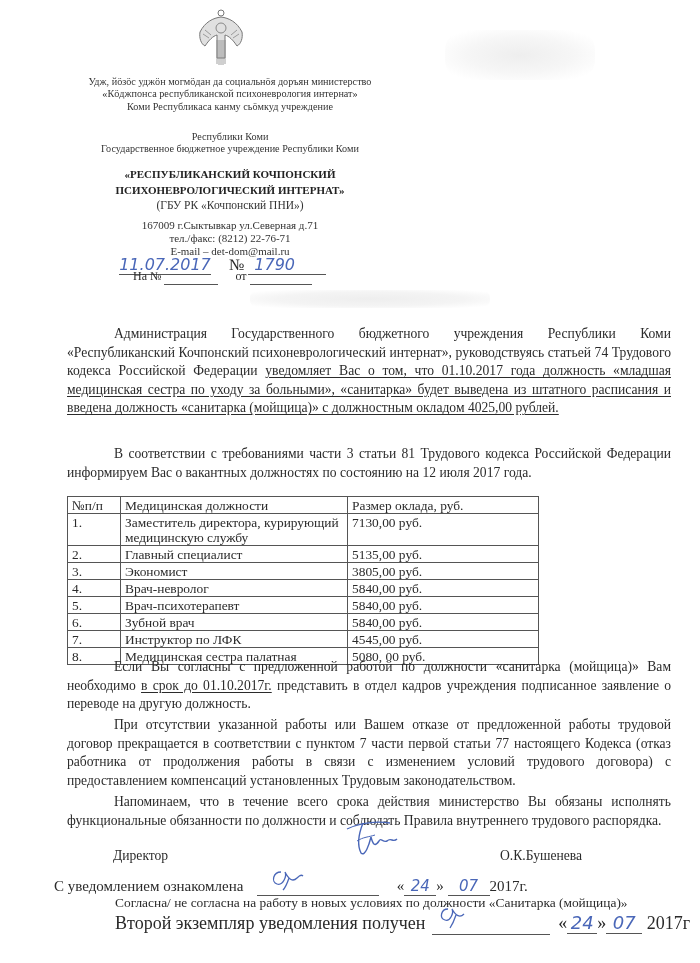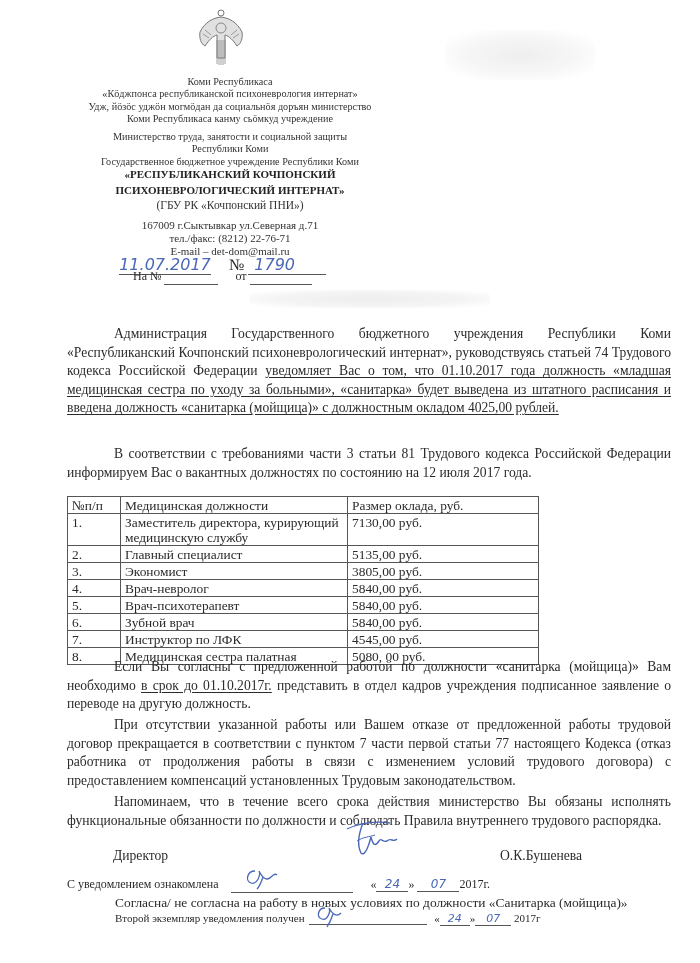--- a/index.html
+++ b/index.html
@@ -36,28 +36,26 @@
     <circle cx="26" cy="20" r="5" fill="none" stroke="#888" stroke-width="1"></circle>
     <path d="M22 32 L22 56 M24 32 L24 57 M26 32 L26 57 M28 32 L28 57 M30 32 L30 56" stroke="#888" stroke-width="0.8"></path>
     <path d="M8 26 L14 30 M10 22 L16 27 M44 26 L38 30 M42 22 L36 27" stroke="#888" stroke-width="0.8"></path>
   </svg>
 </div>
 
 <div class="blur-stamp"></div>
 <div class="blur-addr"></div>
 
 <div class="hdr" style="top:76px;">
-  <div>Коми Республикаса</div>
+  <div>Удж, йӧзӧс уджӧн могмӧдан да социальнӧя доръян министерство</div>
   <div>«Кӧджпонса республиканской психоневрология интернат»</div>
-  <div>Удж, йӧзӧс уджӧн могмӧдан да социальнӧя доръян министерство</div>
   <div>Коми Республикаса канму сьӧмкуд учреждение</div>
 </div>
 
 <div class="hdr" style="top:131px;">
-  <div>Министерство труда, занятости  и социальной защиты</div>
   <div>Республики Коми</div>
   <div>Государственное бюджетное учреждение Республики Коми</div>
 </div>
 
 <div class="hdr hdr-bold" style="top:167px;">
   <div>«РЕСПУБЛИКАНСКИЙ КОЧПОНСКИЙ</div>
   <div>ПСИХОНЕВРОЛОГИЧЕСКИЙ ИНТЕРНАТ»</div>
 </div>
 <div class="hdr hdr-med" style="top:199px;">(ГБУ РК «Кочпонский ПНИ»)</div>
 
@@ -146,34 +144,34 @@
 <div class="abs" style="left:113px; top:848px; font-size:13.6px;">Директор</div>
 <div class="abs" style="left:500px; top:848px; font-size:13.6px;">О.К.Бушенева</div>
 <div class="sig" style="left:345px; top:815px;">
   <svg width="70" height="45" viewBox="0 0 70 45">
     <path d="M2 14 C15 8 30 6 45 8" fill="none" stroke="#4a67b8" stroke-width="1.3"></path>
     <path d="M18 8 C14 18 12 30 16 38 C20 42 24 30 26 22 C28 30 30 32 34 26 C36 22 38 28 42 26 C46 22 48 28 52 24" fill="none" stroke="#4a67b8" stroke-width="1.4"></path>
     <path d="M12 26 C18 22 24 22 30 20" fill="none" stroke="#4a67b8" stroke-width="1"></path>
   </svg>
 </div>
 
-<div class="abs" style="left:67px; top:877px; font-size:12px; white-space:nowrap;">
+<div class="abs" style="left:54px; top:877px; font-size:15px; white-space:nowrap;">
   <span>С уведомлением  ознакомлена</span>
   <span class="line-field" style="width:122px; margin-left:10px; position:relative;">
     <svg style="position:absolute; left:10px; top:-12px;" width="40" height="26" viewBox="0 0 40 26">
       <path d="M14 6 C6 6 4 16 10 18 C16 20 20 10 18 6 C22 14 26 16 30 12 C32 10 34 8 36 10 M22 12 C20 18 18 22 16 24" fill="none" stroke="#4a67b8" stroke-width="1.3"></path>
     </svg>&nbsp;
   </span>
   <span style="margin-left:14px;">«</span><span class="line-field hand" style="width:32px; text-align:center;">24</span><span>»</span>
   <span class="line-field hand" style="width:42px; text-align:center;">07</span><span>2017г.</span>
 </div>
 
 <div class="abs" style="left:115px; top:895px; font-size:13.4px; white-space:nowrap;">Согласна/ не согласна на работу в новых условиях по должности «Санитарка (мойщица)»</div>
 
-<div class="abs" style="left:115px; top:912px; font-size:11px; white-space:nowrap;">
+<div class="abs" style="left:115px; top:912px; font-size:18px; white-space:nowrap;">
   <span>Второй экземпляр уведомления получен</span>
   <span class="line-field" style="width:118px; margin-left:2px; position:relative;">
     <svg style="position:absolute; left:4px; top:-10px;" width="36" height="26" viewBox="0 0 36 26">
       <path d="M12 6 C5 6 3 15 9 17 C14 19 18 10 16 6 C20 13 24 15 28 11 M20 12 C18 18 16 22 14 25" fill="none" stroke="#4a67b8" stroke-width="1.3"></path>
     </svg>&nbsp;
   </span>
   <span style="margin-left:4px;">«</span><span class="line-field hand" style="width:30px; text-align:center;">24</span><span>»</span><span class="line-field hand" style="width:36px; text-align:center;">07</span>
   <span>2017г</span>
 </div>
 

